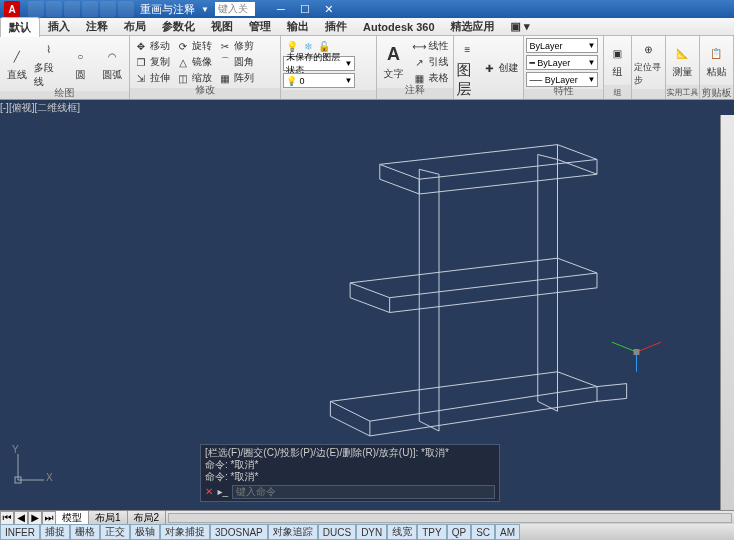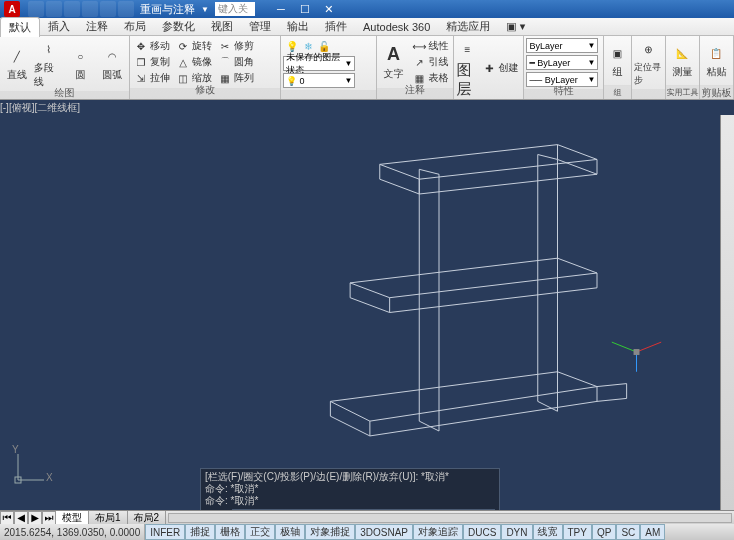--- a/index.html
+++ b/index.html
@@ -9,21 +9,21 @@
 .titlebar .icon { width: 16px; height: 16px; background: #c00; margin: 0 4px; border-radius: 2px; display: flex; align-items: center; justify-content: center; font-size: 10px; font-weight: bold; }
 .titlebar .qat { display: flex; gap: 2px; margin-left: 4px; }
 .titlebar .qat div { width: 16px; height: 16px; background: rgba(255,255,255,0.1); border-radius: 2px; }
 .titlebar .ws { padding: 0 6px; font-size: 11px; display: flex; align-items: center; gap: 4px; }
 .titlebar .title { flex: 1; text-align: center; font-size: 11px; }
 .titlebar .search { width: 40px; height: 14px; background: #fff; color: #888; font-size: 10px; padding: 0 3px; margin-right: 14px; }
 .titlebar .winbtns { display: flex; }
 .titlebar .winbtns div { width: 24px; height: 16px; display: flex; align-items: center; justify-content: center; }
 
 .menubar { height: 18px; background: linear-gradient(#f7f7f7,#e8e8e8); display: flex; align-items: center; border-bottom: 1px solid #bbb; }
-.menubar .tab { padding: 2px 8px; font-size: 11px; color: #333; cursor: pointer; }
+.menubar .tab { padding: 2px 8px; font-size: 11px; color: #333; cursor: pointer; font-weight: bold; }
 .menubar .tab.active { background: #fff; border: 1px solid #bbb; border-bottom: none; border-radius: 3px 3px 0 0; }
 
 .ribbon { height: 64px; background: linear-gradient(#f9f9f9,#e5e5e5); display: flex; border-bottom: 1px solid #999; overflow: hidden; }
 .panel { border-right: 1px solid #bbb; display: flex; flex-direction: column; }
 .panel-body { flex: 1; display: flex; padding: 2px; gap: 2px; }
 .panel-label { height: 14px; text-align: center; font-size: 10px; color: #555; background: rgba(0,0,0,0.04); border-top: 1px solid #ddd; display: flex; align-items: center; justify-content: center; gap: 2px; flex-direction: column; }
 .big-btn { width: 30px; display: flex; flex-direction: column; align-items: center; justify-content: center; font-size: 10px; color: #333; gap: 1px; }
 .big-btn .ico { width: 22px; height: 22px; display: flex; align-items: center; justify-content: center; }
 .small-row { display: flex; align-items: center; gap: 2px; font-size: 10px; color: #333; height: 16px; padding: 0 2px; white-space: nowrap; }
 .small-row .ico { width: 14px; height: 14px; display: flex; align-items: center; justify-content: center; }
@@ -34,21 +34,21 @@
 .filetab span { display: inline-block; padding: 1px 0; font-size: 10px; color: #ccc; }
 
 .canvas { position: absolute; top: 115px; left: 0; right: 14px; bottom: 30px; background: #293b5a; }
 .canvas svg { width: 100%; height: 100%; }
 
 .rscroll { position: absolute; right: 0; top: 115px; bottom: 30px; width: 14px; background: linear-gradient(#e8e8e8,#d0d0d0); border-left: 1px solid #888; }
 .bscroll { position: absolute; left: 0; right: 0; bottom: 16px; height: 14px; background: linear-gradient(#e8e8e8,#d0d0d0); border-top: 1px solid #888; display: flex; align-items: center; font-size: 10px; }
 .bscroll .navbtn { width: 14px; height: 14px; border: 1px solid #999; display: flex; align-items: center; justify-content: center; background: #eee; }
 .bscroll .stab { padding: 0 6px; border-right: 1px solid #999; }
 
-.cmdwin { position: absolute; bottom: 14px; left: 200px; width: 300px; background: rgba(30,40,55,0.85); border: 1px solid #4a5a72; padding: 2px 4px; font-size: 10px; color: #ccc; line-height: 12px; }
+.cmdwin { position: absolute; bottom: 38px; left: 200px; width: 300px; background: rgba(30,40,55,0.85); border: 1px solid #4a5a72; padding: 2px 4px; font-size: 10px; color: #ccc; line-height: 12px; }
 .cmdinput { display:flex; align-items:center; gap:4px; margin-top:2px; }
 .cmdinput .box { flex:1; height:14px; background:#2a3548; border:1px solid #4a5a72; color:#888; padding:0 3px; }
 
 .status { position: absolute; left: 0; right: 0; bottom: 0; height: 16px; background: linear-gradient(#e8e8e8,#c8c8c8); display: flex; align-items: center; font-size: 10px; color: #333; }
 .status .seg { padding: 0 4px; border-right: 1px solid #aaa; height: 100%; display: flex; align-items: center; }
 .status .btn { background: #d6e5f5; border: 1px solid #8ab; }
 
 .ucs { position: absolute; left: 10px; bottom: 50px; color: #888; font-size: 10px; }
 .caret { margin-left: 2px; font-size: 8px; }
 </style>
@@ -369,21 +369,20 @@
   <div class="navbtn">◀</div>
   <div class="navbtn">▶</div>
   <div class="navbtn">⏭</div>
   <div class="stab" style="background:#fff">模型</div>
   <div class="stab">布局1</div>
   <div class="stab">布局2</div>
   <div style="flex:1;background:#d8d8d8;height:10px;margin:0 2px;border:1px solid #aaa"></div>
 </div>
 
 <div class="status">
-  <div class="seg">2015.6254, 1369.0350, 0.0000</div>
   <div class="seg btn">INFER</div>
   <div class="seg btn">捕捉</div>
   <div class="seg btn">栅格</div>
   <div class="seg btn">正交</div>
   <div class="seg btn">极轴</div>
   <div class="seg btn">对象捕捉</div>
   <div class="seg btn">3DOSNAP</div>
   <div class="seg btn">对象追踪</div>
   <div class="seg btn">DUCS</div>
   <div class="seg btn">DYN</div>

